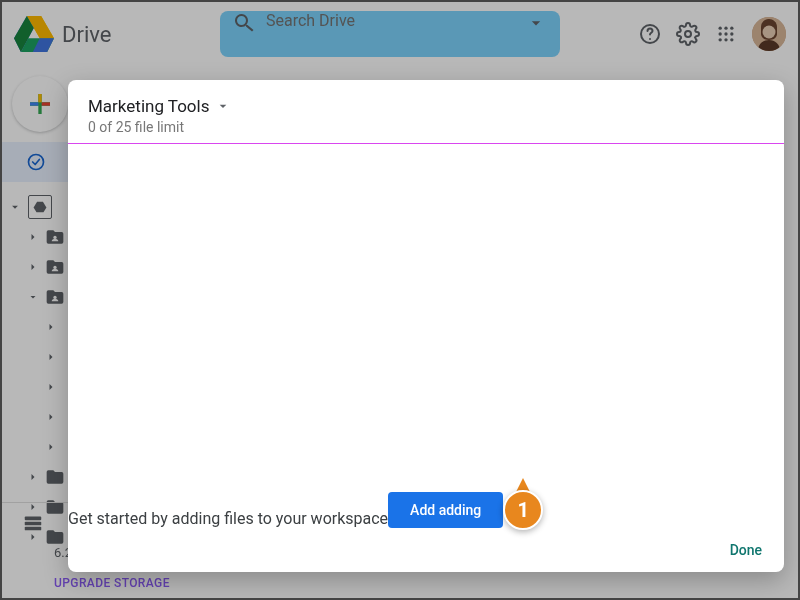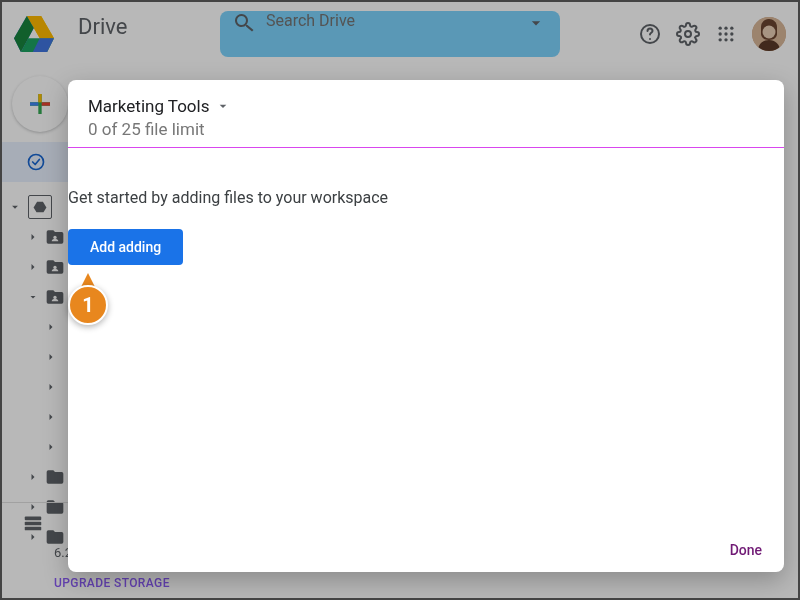--- a/index.html
+++ b/index.html
@@ -1,20 +1,20 @@
 <!DOCTYPE html>
 <html><head>
 <meta charset="utf-8">
 <style>
   * { box-sizing: border-box; margin: 0; padding: 0; font-family: Roboto, Arial, sans-serif; }
   body { width: 800px; height: 600px; overflow: hidden; position: relative; background: #fff; border: 2px solid #444; }
   .overlay { position: absolute; inset: 0; background: rgba(0,0,0,0.28); z-index: 5; }
   
   .header { display: flex; align-items: center; height: 64px; padding: 0 12px; background: #fff; }
-  .logo-wrap { display: flex; gap: 24px; width: 206px; }
+  .logo-wrap { display: flex; align-items: center; gap: 8px; width: 206px; }
   .logo-svg { width: 40px; height: 40px; }
   .logo-text { font-size: 22px; color: #5f6368; }
   .search-bar { display: flex; align-items: flex-start; flex: 0 0 340px; background: #7dd3fc; border-radius: 8px; height: 46px; padding: 0 12px; color: #5f6368; }
   .search-bar .icon { width: 24px; height: 24px; }
   .search-bar input { flex: 1; border: none; background: transparent; font-size: 16px; color: #5f6368; padding: 0 10px; outline: none; }
   .search-bar .drop { width: 24px; height: 24px; display: flex; align-items: center; justify-content: center; }
   .header-gap { flex: 1; }
   .header-icons { display: flex; align-items: center; gap: 14px; color: #5f6368; }
   .hicon { width: 24px; height: 24px; display:flex; align-items:center; justify-content:center; }
   .avatar { width: 34px; height: 34px; border-radius: 50%; overflow: hidden; background: #c9a88f; position: relative; }
@@ -30,29 +30,29 @@
   .tree-row .ficon { width: 26px; height: 20px; }
   .tree-sub { padding-left: 18px; }
   .drive-icon-box { width: 24px; height: 24px; border: 1px solid #5f6368; border-radius: 2px; display:flex; align-items:center; justify-content:center; margin: 0 4px; }
   .bottom-bar { position: absolute; bottom: 56px; left: 0; right: 0; height: 40px; border-top: 1px solid #e0e0e0; display:flex; align-items:center; padding-left: 20px; }
   .storage { position: absolute; bottom: 8px; left: 52px; font-size: 13px; color: #5f6368; }
   .storage .upgrade { color: #8b5cf6; font-size: 12px; font-weight: 500; letter-spacing: .4px; margin-top: 16px; }
   
   .dialog { position: absolute; z-index: 10; left: 66px; right: 14px; top: 78px; bottom: 26px; background: #fff; border-radius: 8px; box-shadow: 0 8px 24px rgba(0,0,0,.25); display: flex; flex-direction: column; }
   .dialog-header { padding: 16px 20px 8px 20px; border-bottom: 1px solid #d946ef; }
   .ws-title { font-size: 17px; color: #202124; display: inline-flex; align-items: center; gap: 6px; }
-  .ws-sub { font-size: 17px; color: #777; margin-top: 3px; }
-  .dialog-body { flex: 1; display: flex; flex-direction: column; align-items: flex-start; padding-top: 40px; }
+  .ws-sub { font-size: 14px; color: #777; margin-top: 3px; }
+  .dialog-body { flex: 1; display: flex; flex-direction: row; align-items: flex-end; padding-top: 40px; }
   .body-text { font-size: 16px; color: #3c4043; }
   .add-btn { margin-top: 22px; background: #1a73e8; color: #fff; border: none; border-radius: 4px; padding: 10px 22px; font-size: 14px; font-weight: 500; cursor: pointer; }
   .callout { position: relative; margin-top: 6px; width: 40px; height: 52px; }
   .callout-bubble { position: absolute; top: 14px; left: 0; width: 40px; height: 40px; background: #e8871e; border: 2px solid #fff; border-radius: 50%; display:flex; align-items:center; justify-content:center; color:#fff; font-size:20px; font-weight:700; box-shadow: 0 2px 6px rgba(0,0,0,.3); }
   .callout-tail { position: absolute; top: 2px; left: 12px; width: 0; height: 0; border-left: 8px solid transparent; border-right: 8px solid transparent; border-bottom: 16px solid #e8871e; filter: drop-shadow(0 -1px 0 #fff); }
   .dialog-footer { display:flex; justify-content:flex-end; padding: 14px 22px; }
-  .done-btn { background: none; border: none; color: #701a75; font-size: 14px; font-weight: 500; cursor: pointer; margin-left: 40px; }
+  .done-btn { background: none; border: none; color: #0f766e; font-size: 14px; font-weight: 500; cursor: pointer; margin-left: 40px; }
   .folder-fill { fill: #5f6368; }
 </style>
 </head>
 <body>
 
 <div class="header">
   <div class="logo-wrap">
     <svg class="logo-svg" viewBox="0 0 87 78">
         <path d="M28 0h31l28 48H56z" fill="#ffcf00"></path>
         <path d="M87 48 72 78H15l15-30z" fill="#1da362"></path>

